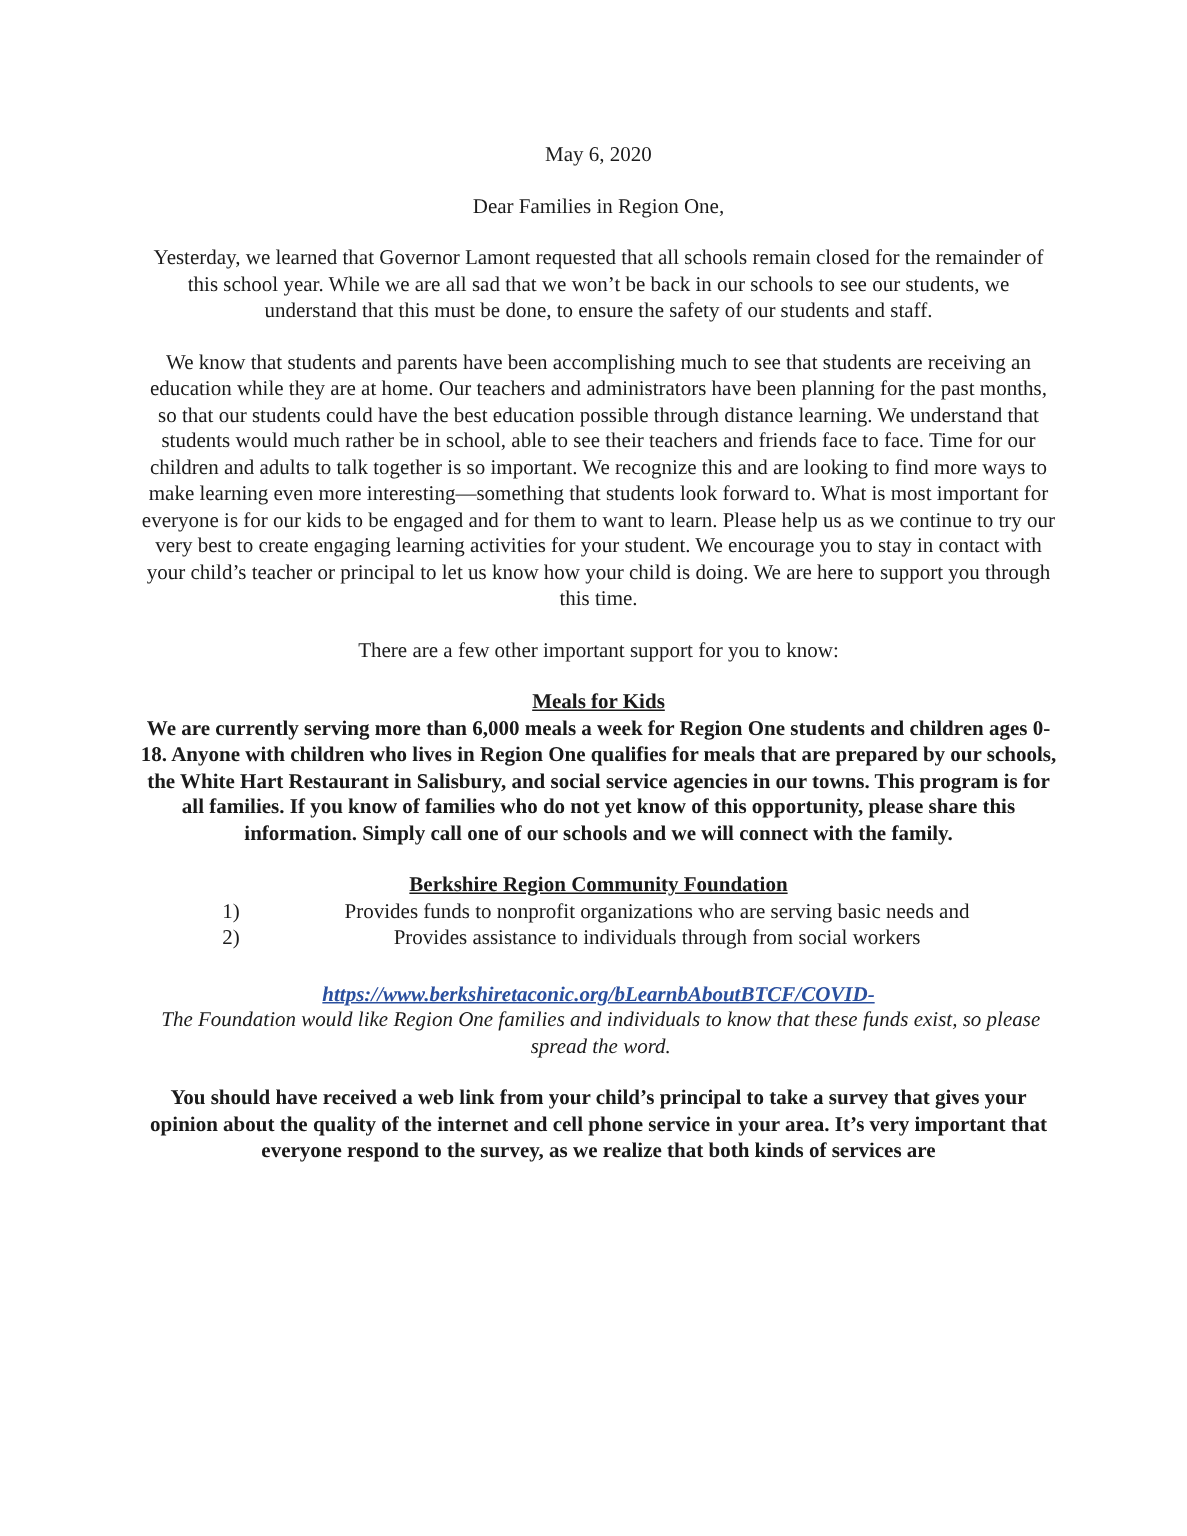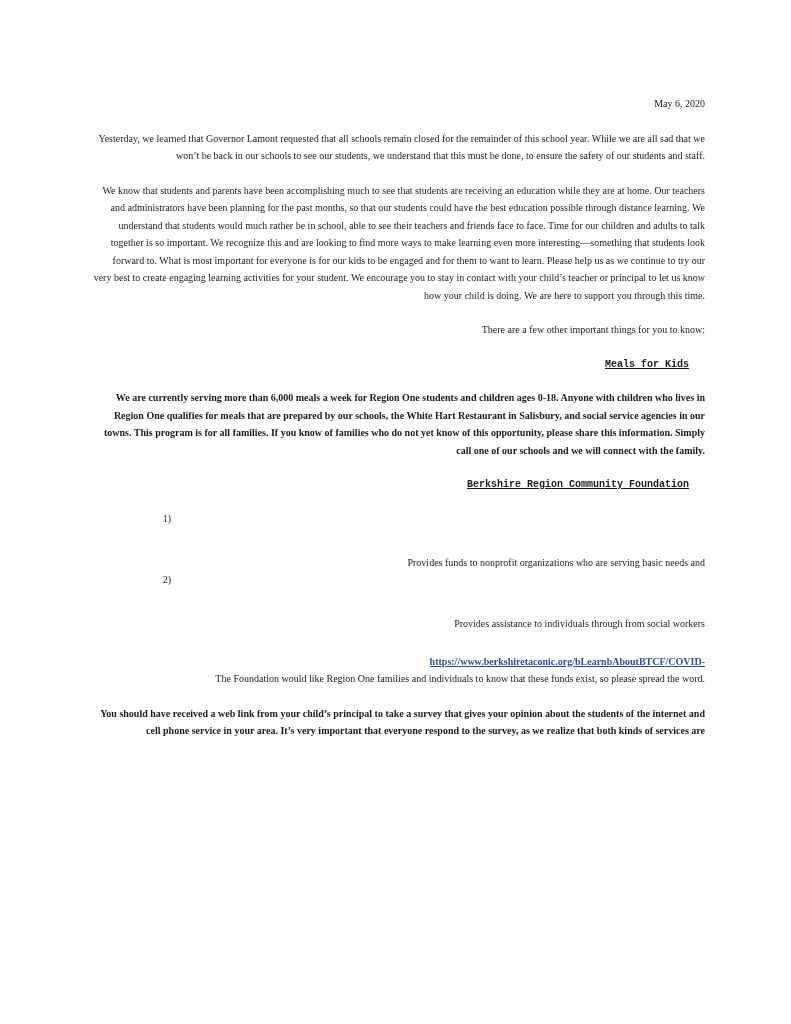--- a/index.html
+++ b/index.html
@@ -16,84 +16,85 @@
   }
   .page {
     box-sizing: border-box;
     width: 791px;
     height: 1024px;
     padding: 95px 86px 40px 93px;
     background: var(--page-bg, #ffffff);
   }
   .content {
     width: 612px;
-    font-size: 10px;
+    font-size: 14px;
     line-height: 17.5px;
-    text-align: right;
+    text-align: center;
   }
   p {
     margin: 0 0 17px 0;
   }
   .section-heading {
-    margin: 16px;
+    margin: 0;
     font-weight: bold;
     text-decoration: underline;
-    font-family: Liberation Mono, monospace;
   }
   .section-body {
     margin: 0;
     font-weight: bold;
   }
   .section {
     margin: 0 0 17px 0;
   }
   .numbered-list {
     margin: 0 0 0 44px;
   }
   .list-item {
     display: flex;
   }
   .list-number {
     width: 34px;
     flex: 0 0 34px;
   }
   .list-text {
     flex: 1;
-    margin-top: 44px;
   }
   .doc-link {
     display: block;
     margin: 20px 0 0 0;
     color: var(--link-color, #2a4f9e);
     text-decoration: underline;
     cursor: pointer;
     font-weight: 600;
   }
   .doc-link span {
     display: block;
+    font-style: italic;
   }
   .after-link {
     margin: 0 0 17px 0;
     padding-left: 3px;
+    font-style: italic;
   }
 </style>
 </head>
 <body>
 
 <div class="page">
   <div class="content">
 
     <p>May 6, 2020</p>
 
+    <p>Dear Families in Region One,</p>
 
     <p>Yesterday, we learned that Governor Lamont requested that all schools remain closed for the remainder of this school year. While we are all sad that we won’t be back in our schools to see our students, we understand that this must be done, to ensure the safety of our students and staff.</p>
 
     <p>We know that students and parents have been accomplishing much to see that students are receiving an education while they are at home. Our teachers and administrators have been planning for the past months, so that our students could have the best education possible through distance learning. We understand that students would much rather be in school, able to see their teachers and friends face to face. Time for our children and adults to talk together is so important. We recognize this and are looking to find more ways to make learning even more interesting—something that students look forward to. What is most important for everyone is for our kids to be engaged and for them to want to learn. Please help us as we continue to try our very best to create engaging learning activities for your student. We encourage you to stay in contact with your child’s teacher or principal to let us know how your child is doing. We are here to support you through this time.</p>
 
-    <p>There are a few other important things for you to know:</p>
+    <p>There are a few other important support for you to know:</p>
 
     <div class="section">
       <p class="section-heading">Meals for Kids</p>
       <p class="section-body">We are currently serving more than 6,000 meals a week for Region One students and children ages 0-18. Anyone with children who lives in Region One qualifies for meals that are prepared by our schools, the White Hart Restaurant in Salisbury, and social service agencies in our towns. This program is for all families. If you know of families who do not yet know of this opportunity, please share this information. Simply call one of our schools and we will connect with the family.</p>
     </div>
 
     <div class="section">
       <p class="section-heading">Berkshire Region Community Foundation</p>
       <div class="numbered-list">
         <div class="list-item">
@@ -105,17 +106,17 @@
           <span class="list-text">Provides assistance to individuals through from social workers</span>
         </div>
       </div>
       <a class="doc-link">
         <span>https://www.berkshiretaconic.org/bLearnbAboutBTCF/COVID-</span>
       </a>
       <p class="after-link">The Foundation would like Region One families and individuals to know that these funds exist, so please spread the word.</p>
     </div>
 
     <div class="section">
-      <p class="section-body">You should have received a web link from your child’s principal to take a survey that gives your opinion about the students of the internet and cell phone service in your area. It’s very important that everyone respond to the survey, as we realize that both kinds of services are</p>
+      <p class="section-body">You should have received a web link from your child’s principal to take a survey that gives your opinion about the quality of the internet and cell phone service in your area. It’s very important that everyone respond to the survey, as we realize that both kinds of services are</p>
     </div>
 
   </div>
 </div>
 
 </body></html>

